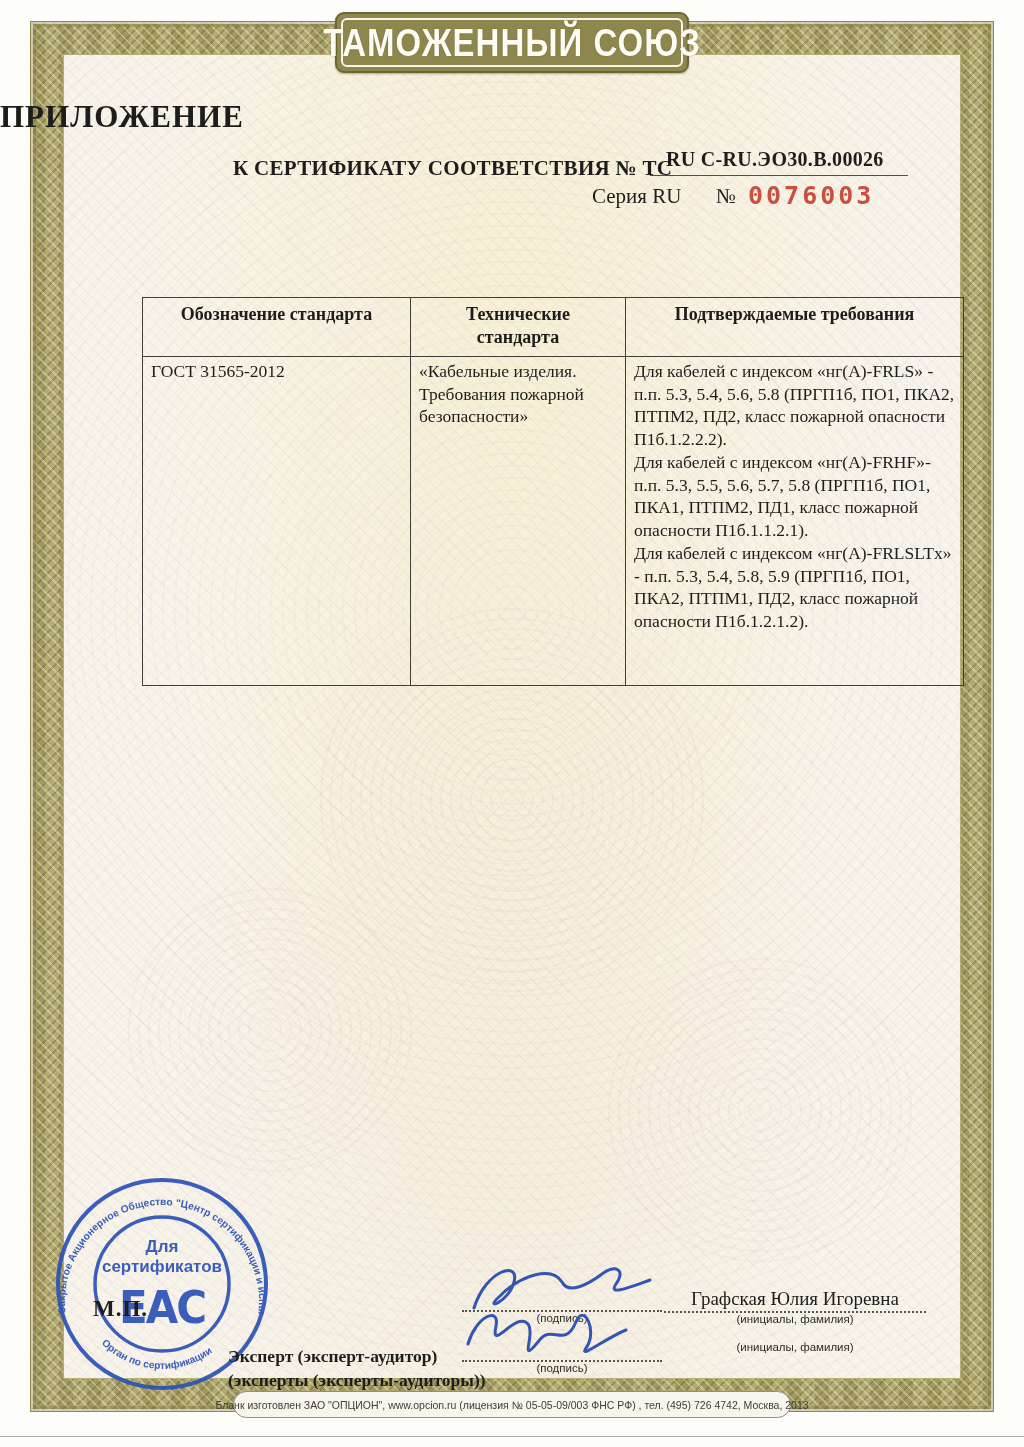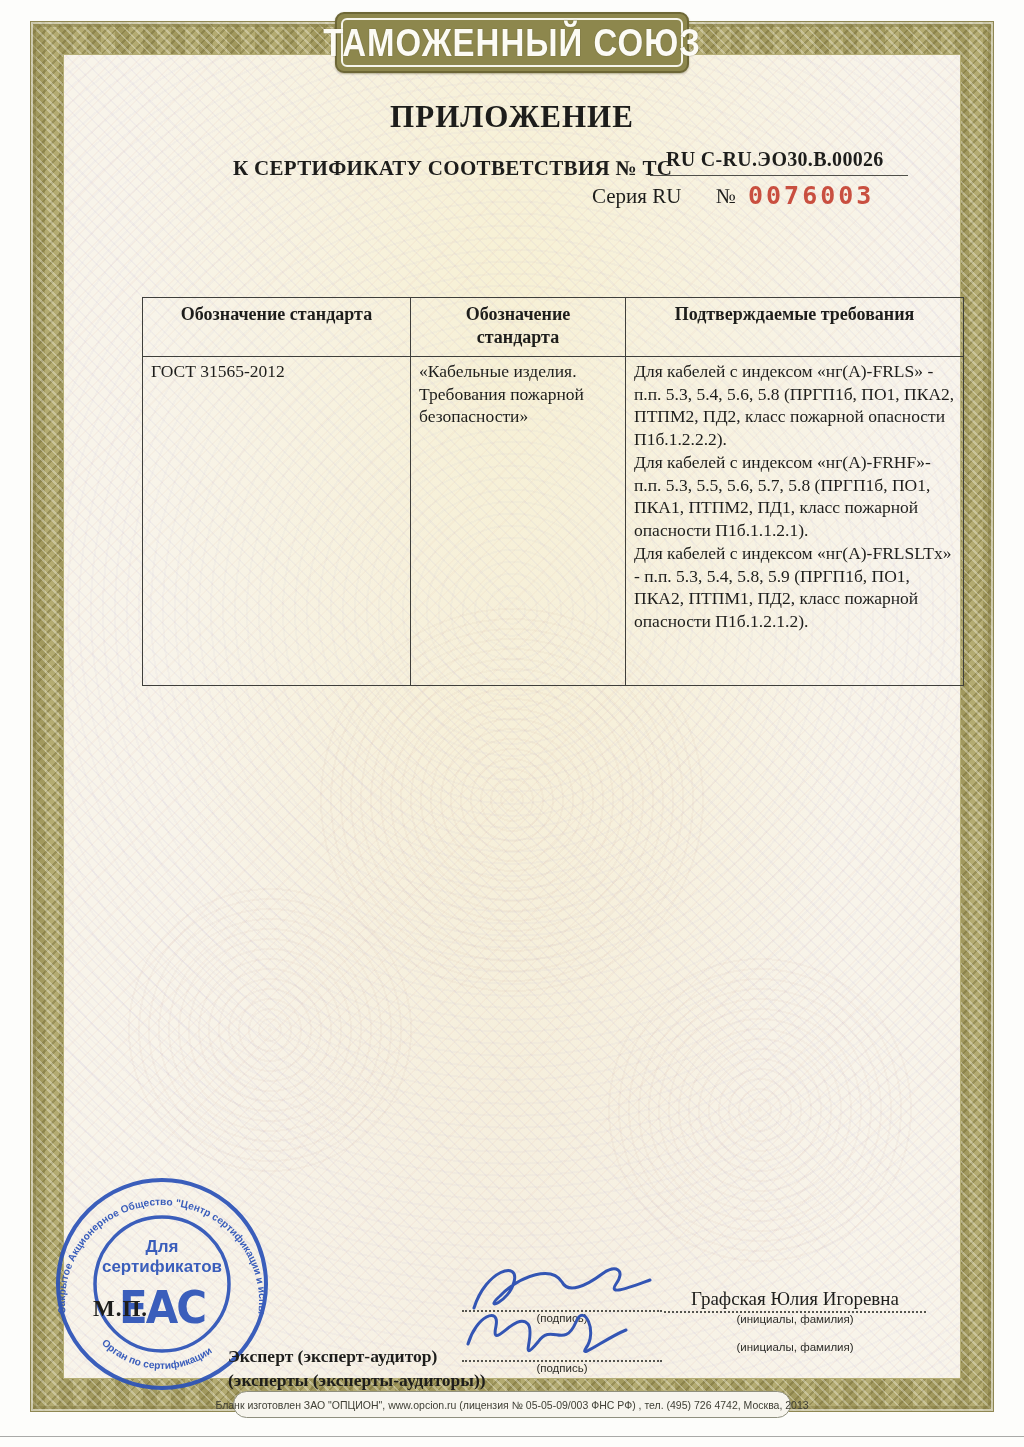--- a/index.html
+++ b/index.html
@@ -46,21 +46,21 @@
   }
   .banner-inner {
     position:absolute; inset:4px; border:2px solid #f6f5ec; border-radius:6px;
   }
   .banner-text {
     position:relative; color:#fcfbf4; font-family:"Liberation Sans", sans-serif;
     font-weight:bold; font-size:33px; letter-spacing:1px; white-space:nowrap;
     transform:scaleY(1.18); text-shadow:0 0 1px rgba(55,52,20,.65);
   }
   .doc-title {
-    position:absolute; top:99px; left:0; width:1024px; text-align:center;
+    position:absolute; top:99px; left:0; width:1024px; text-align:left;
     font-size:31px; font-weight:bold; letter-spacing:1px;
   }
   .cert-label  { position:absolute; left:233px; top:156px; font-size:21px; font-weight:bold; letter-spacing:.3px; }
   .cert-number { position:absolute; left:666px; top:148px; font-size:20px; font-weight:bold; letter-spacing:.3px; }
   .cert-underline { position:absolute; left:650px; top:175px; width:258px; border-bottom:1.5px solid #50504a; }
   .series-label { position:absolute; left:592px; top:184px; font-size:21px; }
   .num-sign     { position:absolute; left:716px; top:184px; font-size:21px; }
   .serial-number {
     position:absolute; left:748px; top:181px; font-size:25px; font-weight:bold;
     font-family:"DejaVu Sans Mono", monospace; color:#c94f40; letter-spacing:3px;
@@ -137,21 +137,21 @@
 
   <table class="standards">
     <colgroup>
         <col style="width:268px">
         <col style="width:215px">
         <col style="width:338px">
       </colgroup>
     <thead>
       <tr>
         <th class="preline">Обозначение стандарта</th>
-        <th class="preline">Обозначение
+        <th class="preline">Технические
 стандарта</th>
         <th class="preline">Подтверждаемые требования</th>
       </tr>
     </thead>
     <tbody>
       <tr class="row2">
         <td class="preline">ГОСТ 31565-2012</td>
         <td class="preline">«Кабельные изделия.
 Требования пожарной безопасности»</td>
         <td class="preline">Для кабелей с индексом «нг(А)-FRLS» -  п.п. 5.3, 5.4, 5.6, 5.8 (ПРГП1б, ПО1, ПКА2, ПТПМ2, ПД2, класс пожарной опасности П1б.1.2.2.2).

